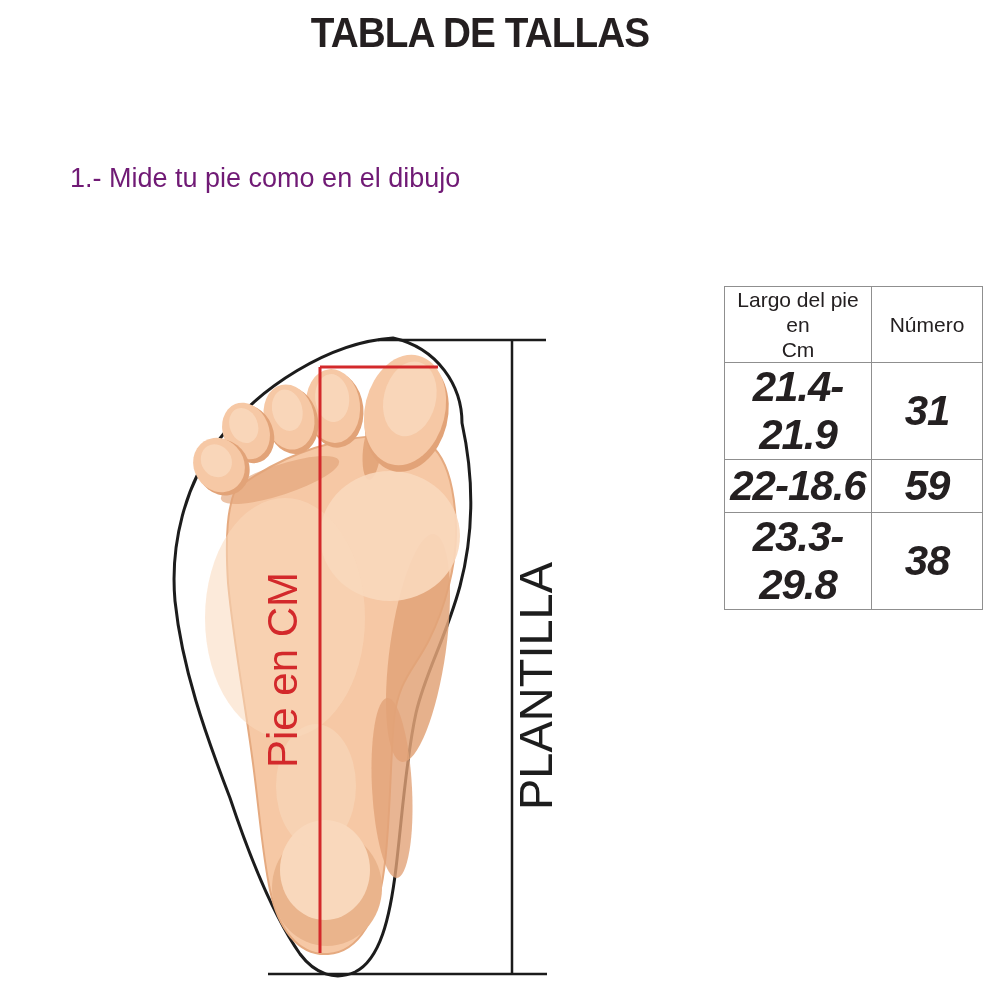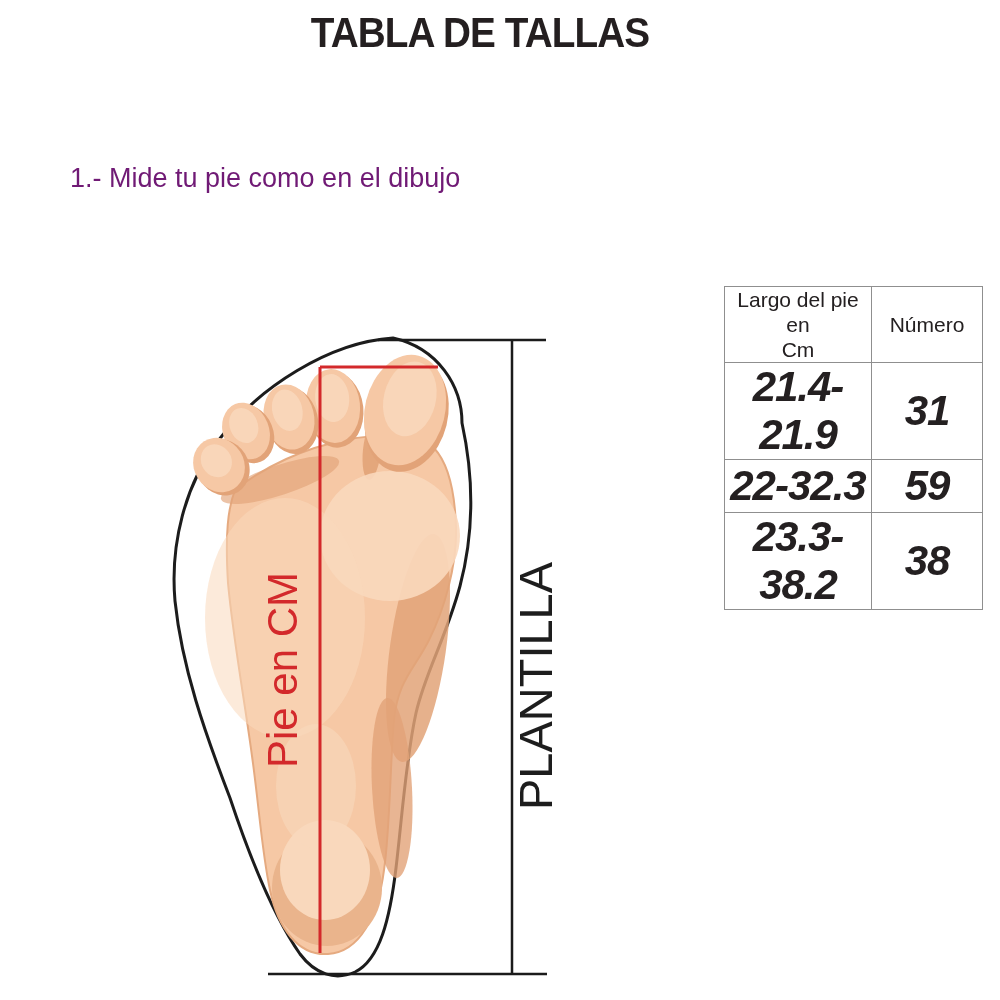--- a/index.html
+++ b/index.html
@@ -135,21 +135,21 @@
 Cm</th>
       <th class="col-number">Número</th>
     </tr>
   </thead>
   <tbody>
       <tr>
         <td class="col-length">21.4-21.9</td>
         <td class="col-number">31</td>
       </tr>
       <tr>
-        <td class="col-length">22-32.3</td>
+        <td class="col-length">22-18.6</td>
         <td class="col-number">59</td>
       </tr>
       <tr>
-        <td class="col-length">23.3-38.2</td>
+        <td class="col-length">23.3-29.8</td>
         <td class="col-number">38</td>
       </tr>
     </tbody>
 </table>
 
 </body></html>

